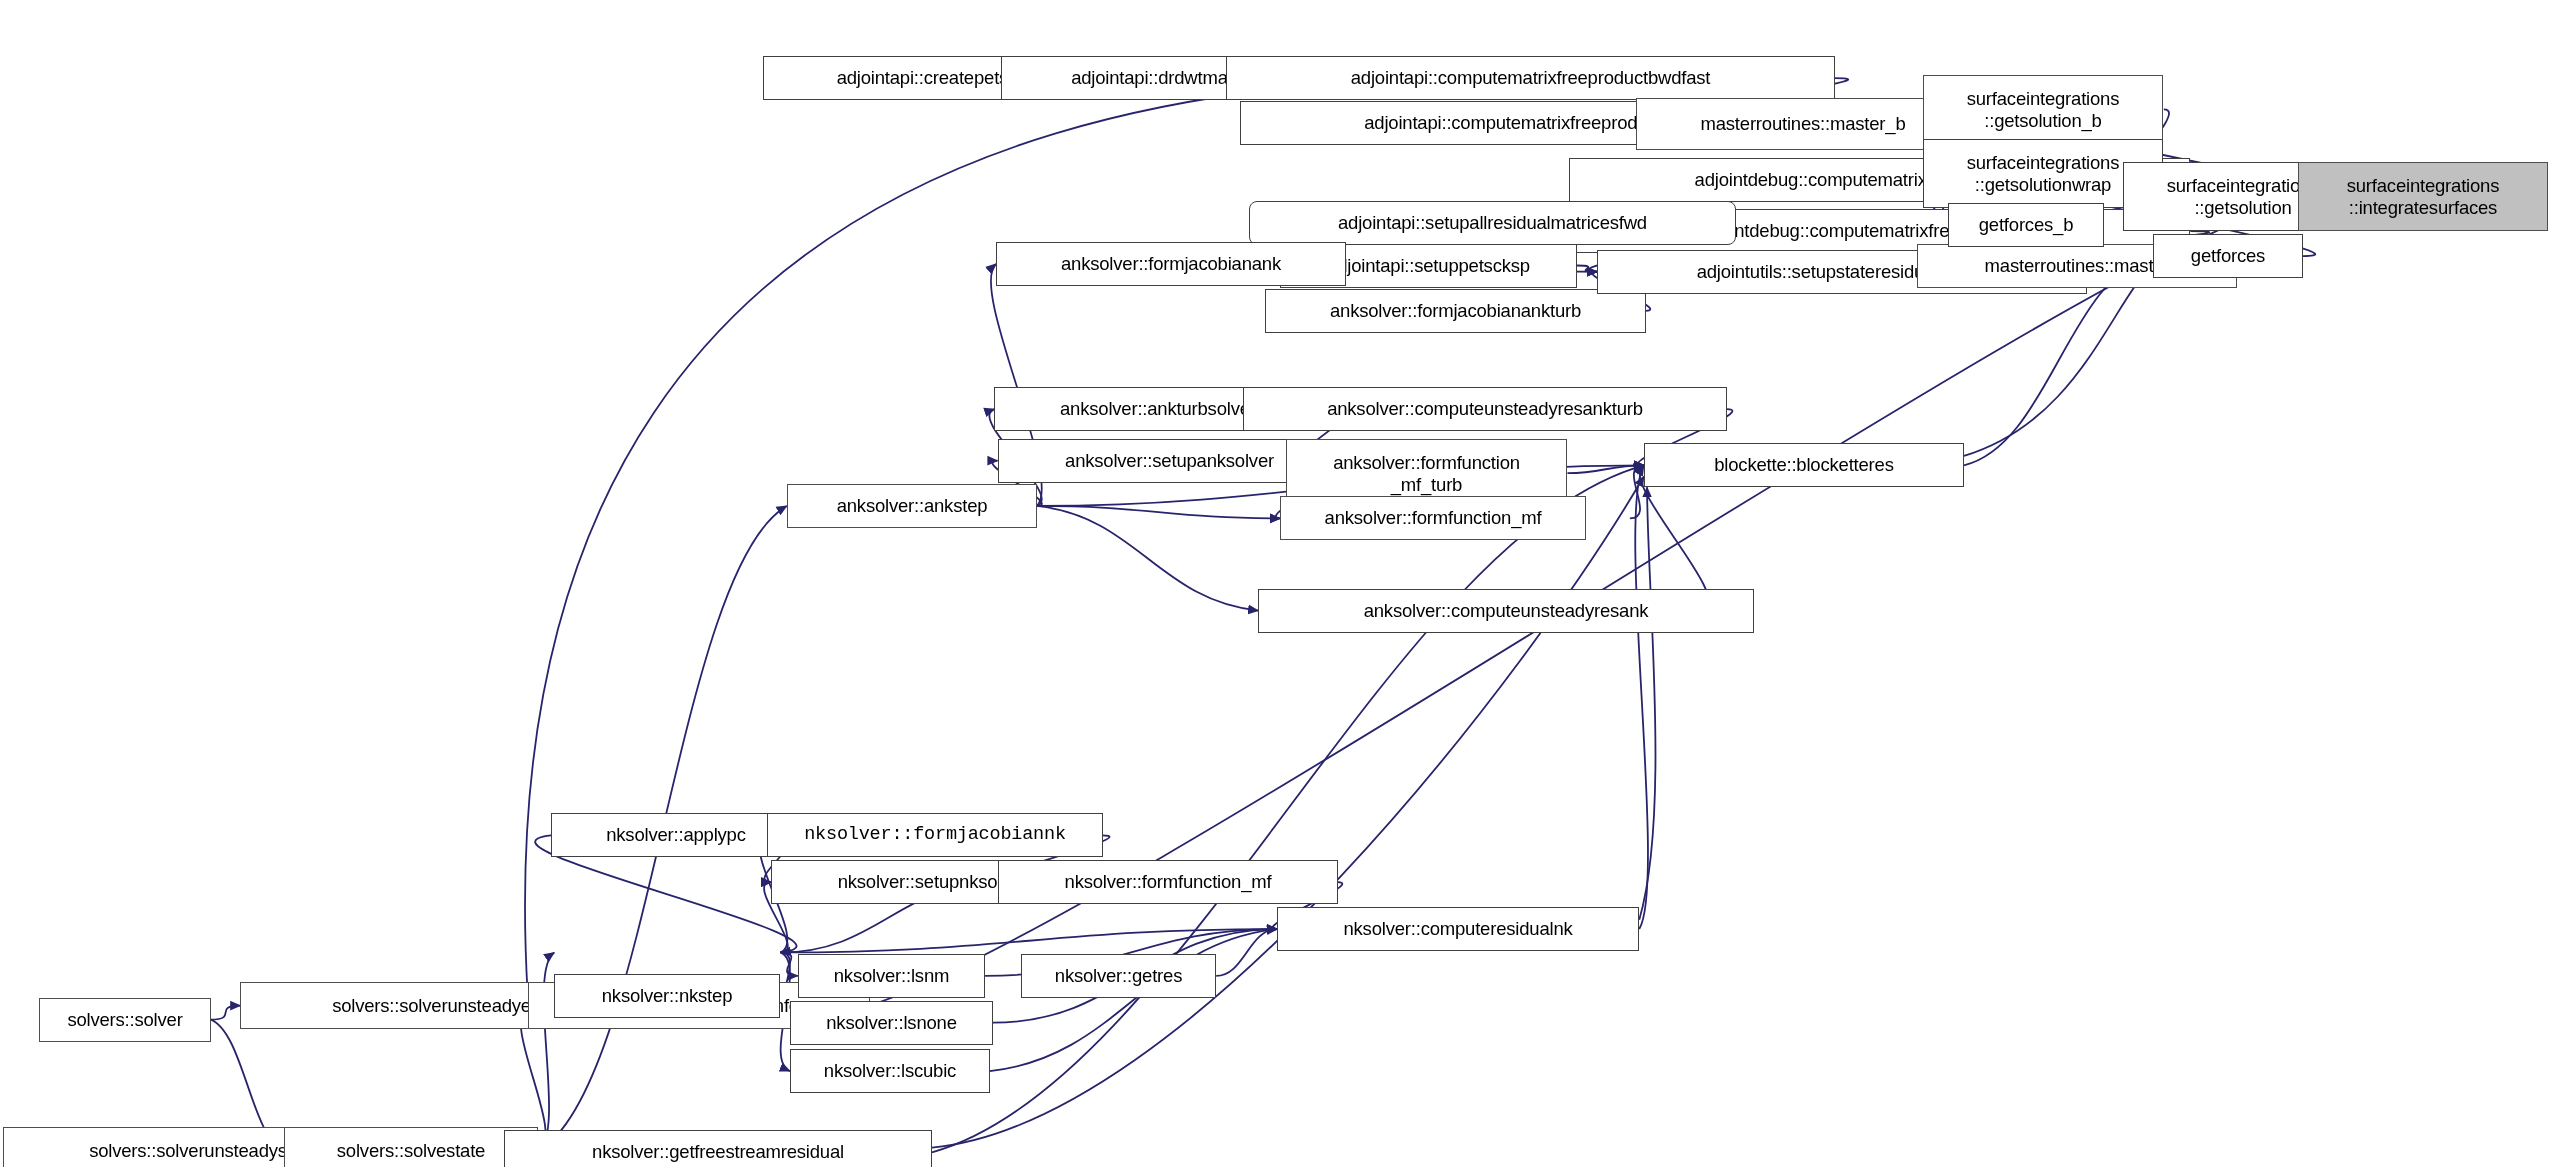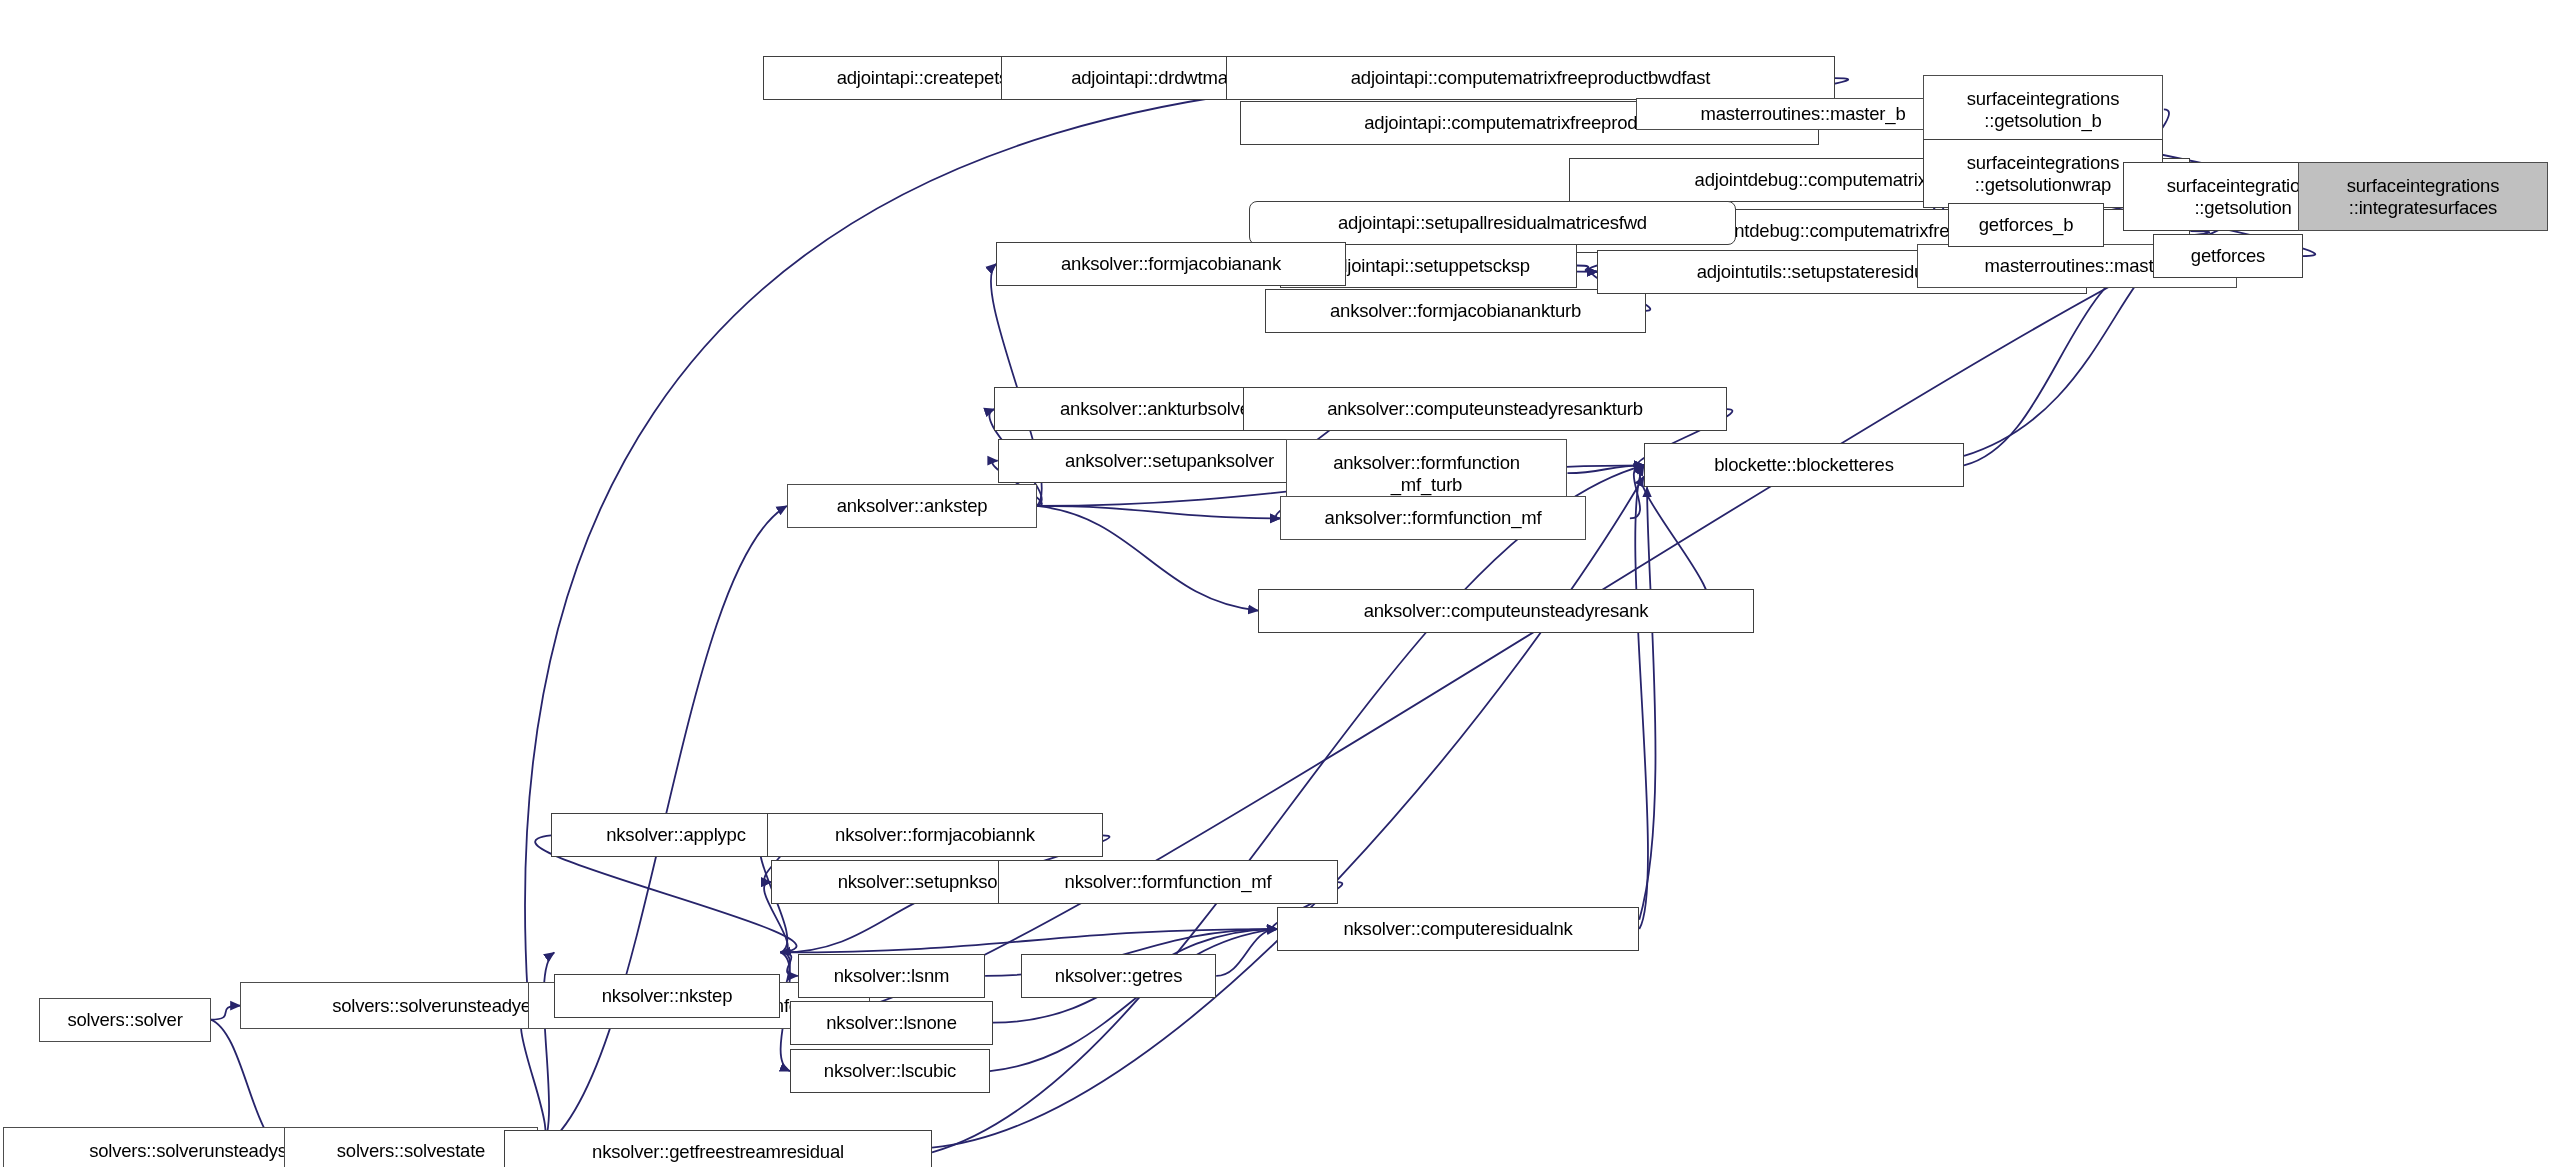--- a/index.html
+++ b/index.html
@@ -139,21 +139,21 @@
       <div class="node thin" style="left: 1001px; top: 56px; width: 336px; height: 44px;">adjointapi::drdwtmatmult</div>
       <div class="node thin" style="left: 1226px; top: 56px; width: 609px; height: 44px;">adjointapi::computematrixfreeproductbwdfast</div>
       <div class="node thin" style="left: 1240px; top: 101px; width: 579px; height: 44px;">adjointapi::computematrixfreeproductbwd</div>
       <div class="node thin" style="left: 1569px; top: 158px; width: 621px; height: 44px;">adjointdebug::computematrixfreeproductfwdcs</div>
       <div class="node thin" style="left: 1569px; top: 209px; width: 621px; height: 44px;">adjointdebug::computematrixfreeproductfwdfd</div>
       <div class="node thin" style="left: 1249px; top: 201px; width: 487px; height: 44px; border-radius: 8px;">adjointapi::setupallresidualmatricesfwd</div>
       <div class="node thin" style="left: 1280px; top: 244px; width: 297px; height: 44px;">adjointapi::setuppetscksp</div>
       <div class="node thin" style="left: 996px; top: 242px; width: 350px; height: 44px;">anksolver::formjacobianank</div>
       <div class="node thin" style="left: 1265px; top: 289px; width: 381px; height: 44px;">anksolver::formjacobianankturb</div>
       <div class="node thin" style="left: 1597px; top: 250px; width: 490px; height: 44px;">adjointutils::setupstateresidualmatrix</div>
-      <div class="node" style="left: 1636px; top: 98px; width: 334px; height: 32px; text-align: center;">masterroutines::master_b</div>
+      <div class="node" style="left: 1636px; top: 98px; width: 334px; height: 52px; text-align: center;">masterroutines::master_b</div>
       <div class="node" style="left: 1917px; top: 244px; width: 320px; height: 44px;">masterroutines::master</div>
       <div class="node" style="left: 1923px; top: 75px; width: 240px; height: 69px;">surfaceintegrations
 ::getsolution_b</div>
       <div class="node thin" style="left: 1923px; top: 139px; width: 240px; height: 69px;">surfaceintegrations
 ::getsolutionwrap</div>
       <div class="node thin" style="left: 1948px; top: 203px; width: 156px; height: 44px;">getforces_b</div>
       <div class="node thin" style="left: 2123px; top: 162px; width: 240px; height: 69px;">surfaceintegrations
 ::getsolution</div>
       <div class="node thin" style="left: 2153px; top: 234px; width: 150px; height: 44px;">getforces</div>
       <div class="node highlight" style="left: 2298px; top: 162px; width: 250px; height: 69px;">surfaceintegrations
@@ -161,21 +161,21 @@
       <div class="node thin" style="left: 994px; top: 387px; width: 350px; height: 44px;">anksolver::ankturbsolveksp</div>
       <div class="node thin" style="left: 1243px; top: 387px; width: 484px; height: 44px;">anksolver::computeunsteadyresankturb</div>
       <div class="node thin" style="left: 998px; top: 439px; width: 343px; height: 44px;">anksolver::setupanksolver</div>
       <div class="node" style="left: 1286px; top: 439px; width: 281px; height: 69px;">anksolver::formfunction
 _mf_turb</div>
       <div class="node" style="left: 1280px; top: 496px; width: 306px; height: 44px;">anksolver::formfunction_mf</div>
       <div class="node" style="left: 787px; top: 484px; width: 250px; height: 44px;">anksolver::ankstep</div>
       <div class="node thin" style="left: 1644px; top: 443px; width: 320px; height: 44px;">blockette::blocketteres</div>
       <div class="node thin" style="left: 1258px; top: 589px; width: 496px; height: 44px;">anksolver::computeunsteadyresank</div>
       <div class="node thin" style="left: 551px; top: 813px; width: 234px; height: 44px; padding-left: 16px;">nksolver::applypc</div>
-      <div class="node thin" style="left: 767px; top: 813px; width: 336px; height: 44px;">nksolver::formjacobiannk</div>
+      <div class="node thin" style="left: 767px; top: 813px; width: 336px; height: 44px; font-family: Liberation Mono, monospace;">nksolver::formjacobiannk</div>
       <div class="node thin" style="left: 771px; top: 860px; width: 322px; height: 44px;">nksolver::setupnksolver</div>
       <div class="node thin" style="left: 998px; top: 860px; width: 340px; height: 44px;">nksolver::formfunction_mf</div>
       <div class="node thin" style="left: 554px; top: 930px; width: 226px; height: 44px; margin-top: 44px;">nksolver::nkstep</div>
       <div class="node thin" style="left: 1277px; top: 907px; width: 362px; height: 44px;">nksolver::computeresidualnk</div>
       <div class="node thin" style="left: 798px; top: 954px; width: 187px; height: 44px;">nksolver::lsnm</div>
       <div class="node thin" style="left: 1021px; top: 954px; width: 195px; height: 44px;">nksolver::getres</div>
       <div class="node thin" style="left: 790px; top: 1001px; width: 203px; height: 44px;">nksolver::lsnone</div>
       <div class="node thin" style="left: 790px; top: 1049px; width: 200px; height: 44px;">nksolver::lscubic</div>
     </div>
 </div>

